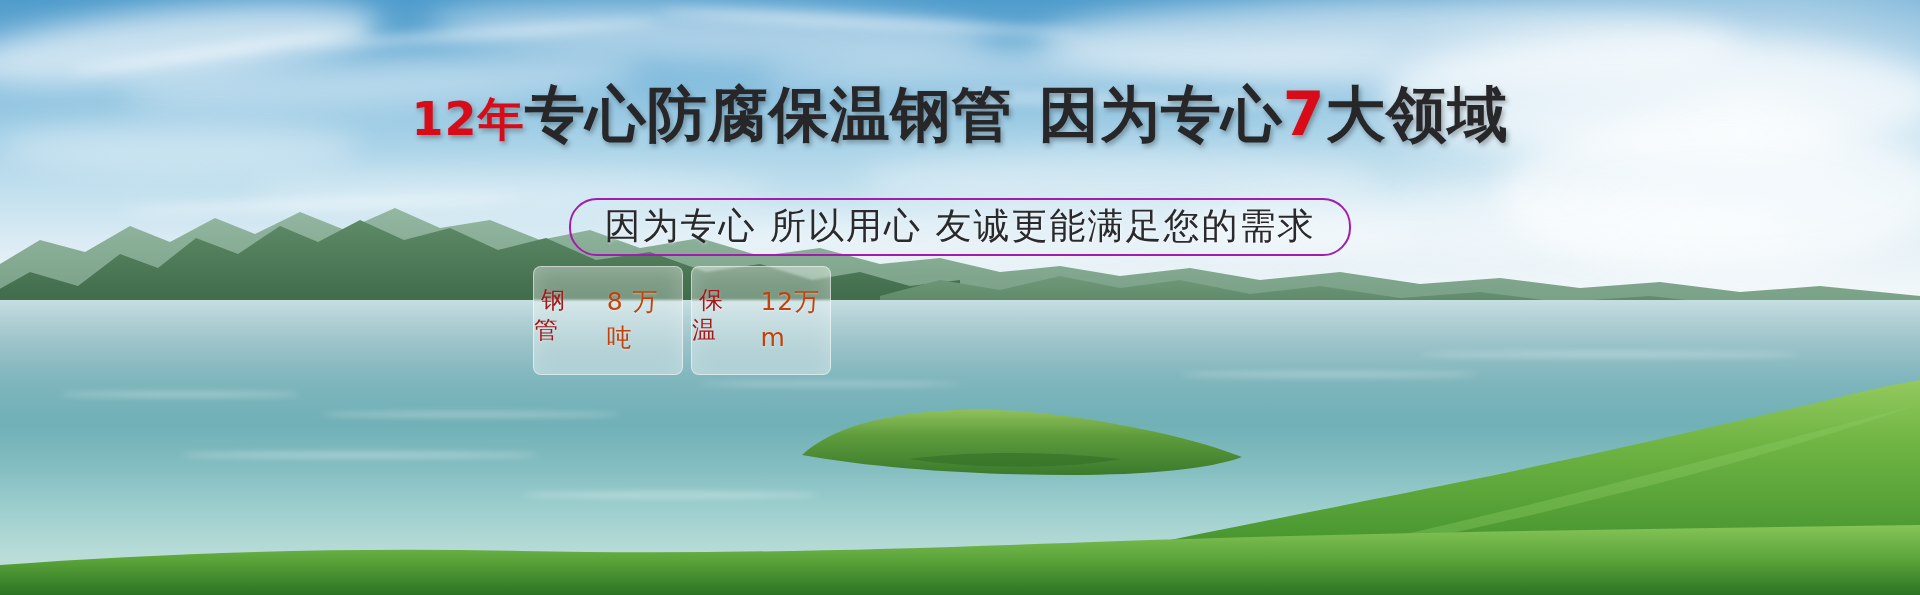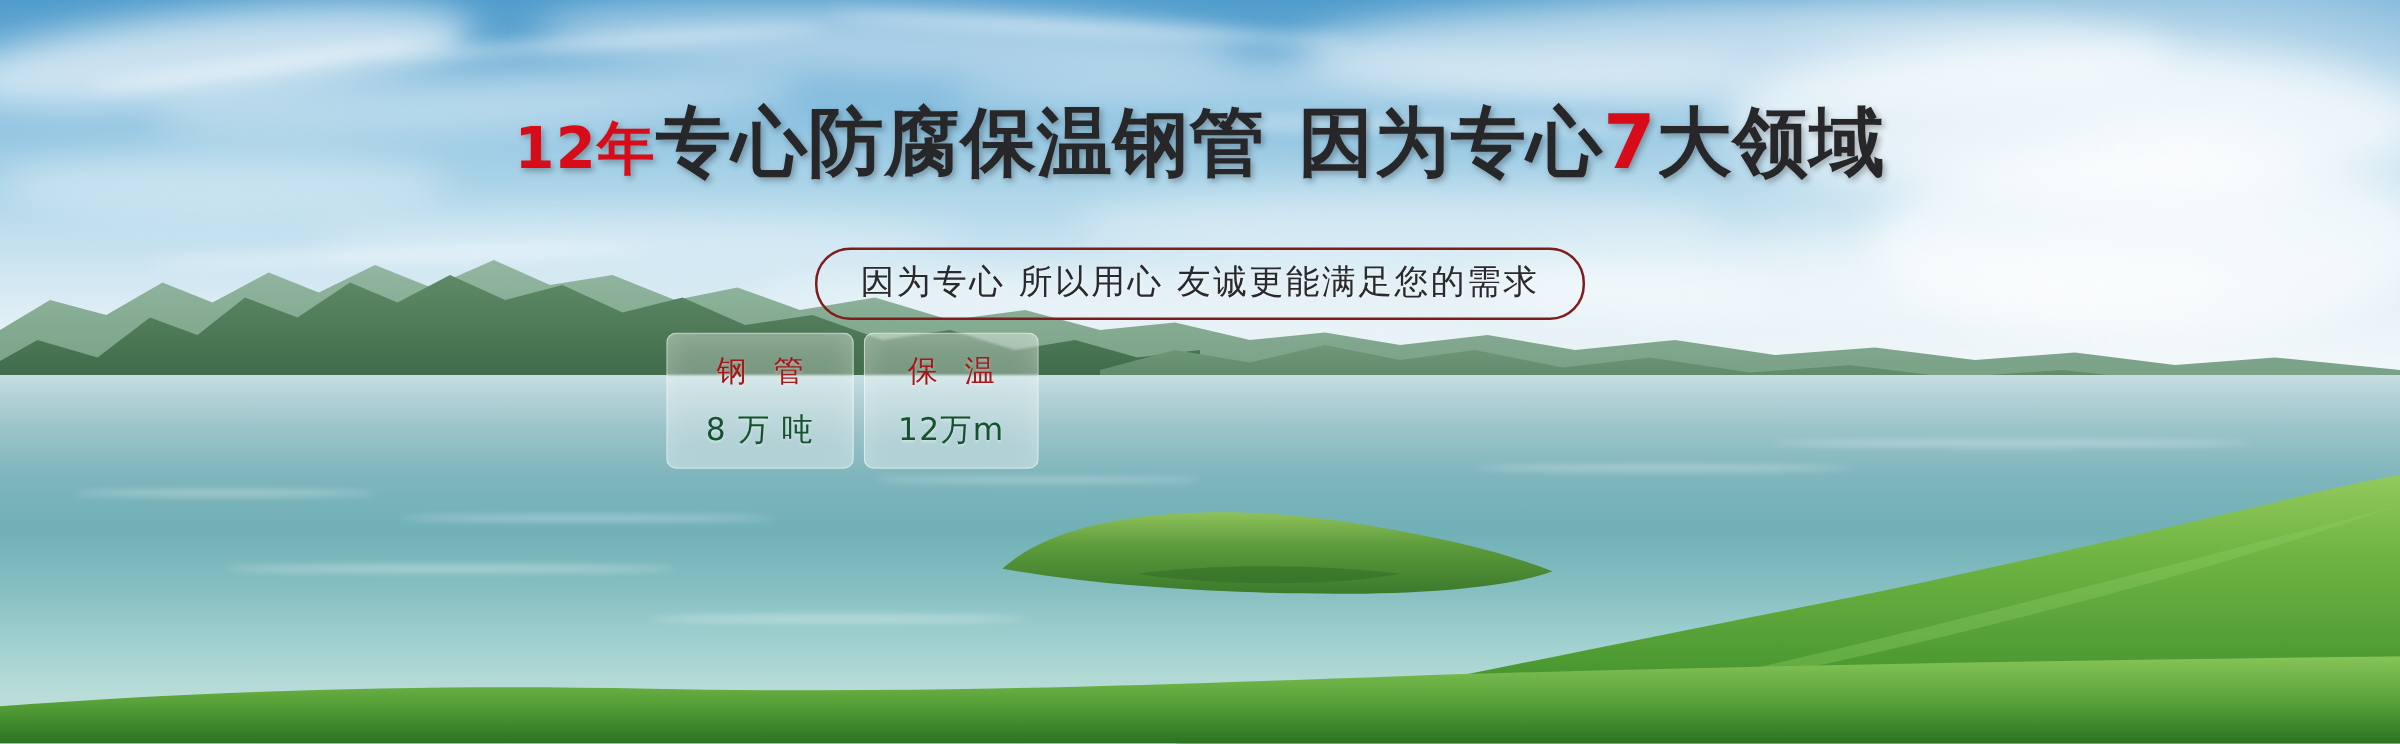--- a/index.html
+++ b/index.html
@@ -121,64 +121,64 @@
   }
   .headline .num { color: #d80c18; font-size: 46px; }
   .headline .red { color: #d80c18; }
   .headline .gap { display:inline-block; width: 26px; }
 
   .subtitle-wrap {
     position: absolute; left: 0; top: 198px; width: 1920px;
     display: flex; justify-content: center;
   }
   .subtitle {
-    border: 2px solid #7f1d1d;
+    border: 2px solid #a21caf;
     border-radius: 28px;
     padding: 9px 34px 11px;
     font-family: "DejaVu Sans", "Liberation Sans", sans-serif;
-    font-size: 27px;
+    font-size: 36px;
     line-height: 34px;
     color: #2a2a2c;
     letter-spacing: 2px;
     white-space: nowrap;
     text-shadow: 1px 1px 3px rgba(255,255,255,0.45);
   }
 
   
   .cards {
     position: absolute; left: 533px; top: 266px;
     display: flex;
     gap: 8px;
   }
   .card {
     width: 150px;
     height: 109px;
     border-radius: 8px;
     background: rgba(255,255,255,0.30);
     border: 1px solid rgba(255,255,255,0.55);
     box-shadow: inset 0 0 22px rgba(255,255,255,0.22);
-    display: flex; flex-direction: column;
+    display: flex; flex-direction: row;
     align-items: center; justify-content: center;
     backdrop-filter: blur(1px);
   }
   .card.wide { width: 140px; }
   .card .c-title {
     font-family: "DejaVu Sans", "Liberation Sans", sans-serif;
     font-size: 24px; line-height: 30px;
     color: #a3191b;
     letter-spacing: 7px;
     text-indent: 7px;
     font-weight: 500;
     margin-bottom: 12px;
     text-shadow: 0 1px 2px rgba(255,255,255,.35);
   }
   .card .c-value {
     font-family: "DejaVu Sans", "Liberation Sans", sans-serif;
     font-size: 25px; line-height: 30px;
-    color: #14532d;
+    color: #c2410c;
     letter-spacing: 1px;
     font-weight: 500;
     text-shadow: 0 1px 2px rgba(255,255,255,.35);
   }
   .card .c-value sup { font-size: 14px; vertical-align: super; }
 </style>
 </head>
 <body>
 
 <div id="banner">

